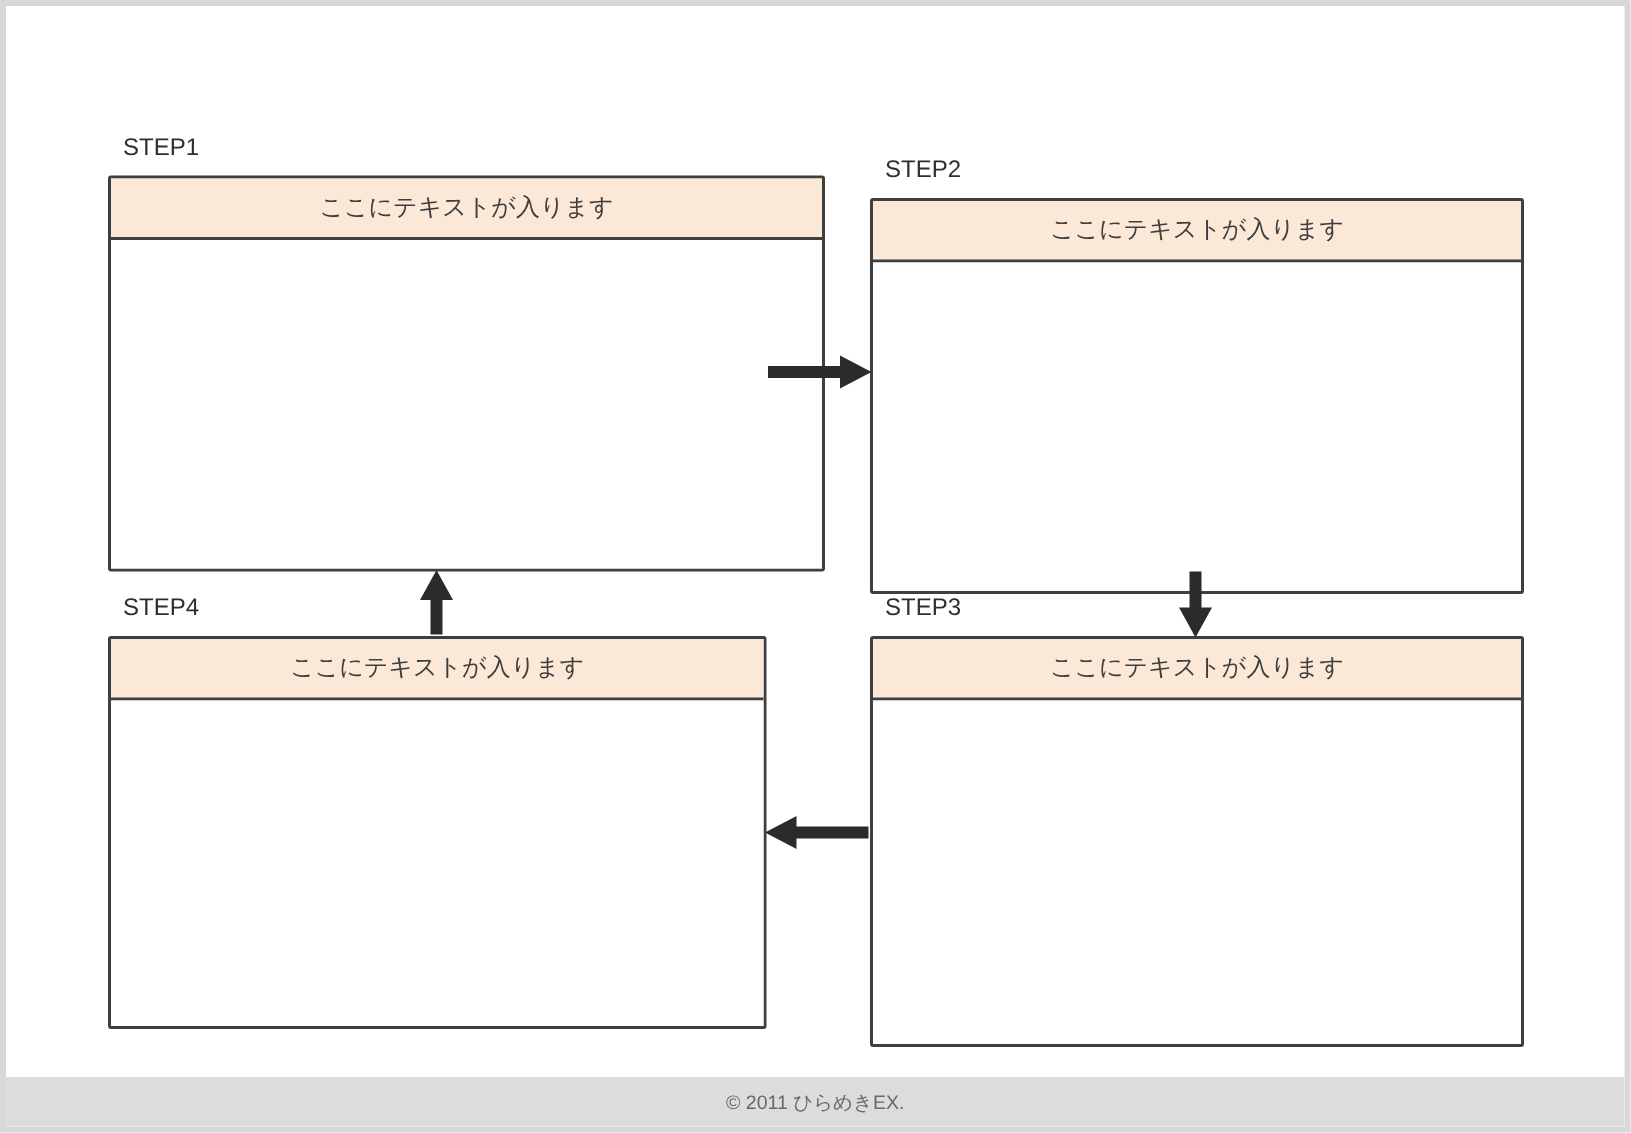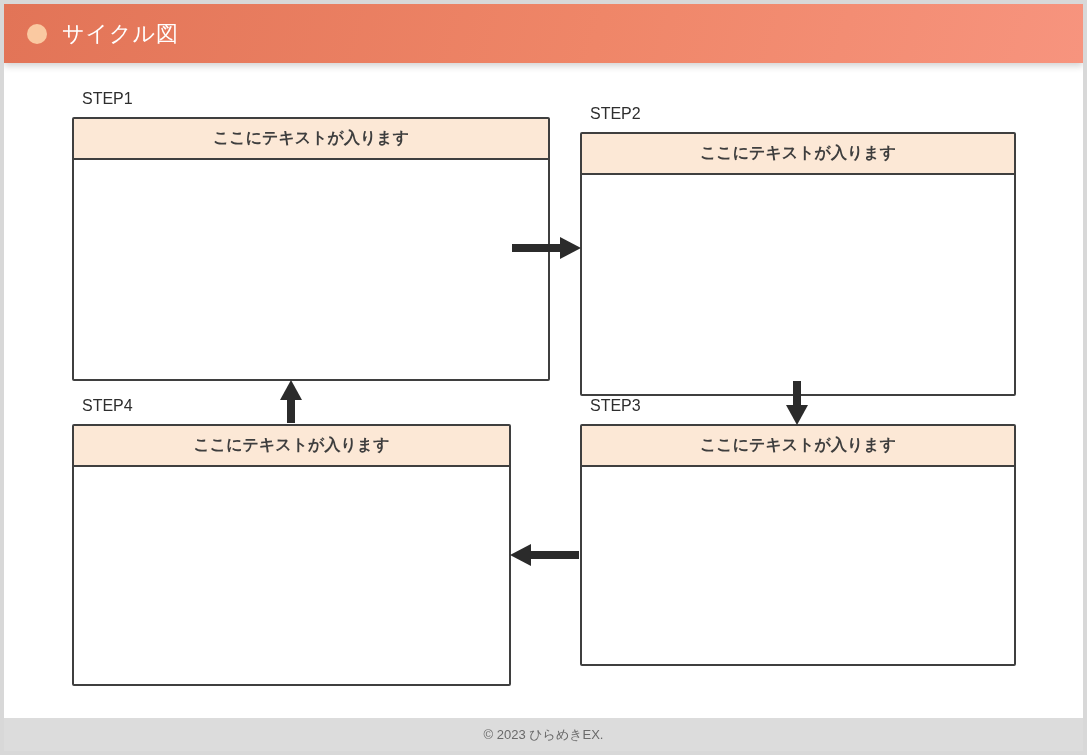--- a/index.html
+++ b/index.html
@@ -62,30 +62,29 @@
   .step-box-header {
     box-sizing: border-box;
     height: 41px;
     background: #fce8d6;
     border-bottom: 2px solid #3f3f3f;
     display: flex;
     align-items: center;
     justify-content: center;
     font-size: 16px;
     color: #3e3e3e;
-    font-weight: bold;
   }
   .step-box-body {
     height: calc(100% - 41px);
     background: #ffffff;
   }
   
   #step1 { left: 68px;  top: 113px; width: 439px; height: 264px; padding-left: 39px; }
   #step2 { left: 576px; top: 113px; width: 436px; height: 264px; margin-top: 15px; }
-  #step3 { left: 576px; top: 420px; width: 436px; height: 242px; }
+  #step3 { left: 576px; top: 420px; width: 436px; height: 274px; }
   #step4 { left: 68px;  top: 420px; width: 439px; height: 262px; }
   
   .arrow-layer {
     position: absolute;
     top: 0; left: 0;
     width: 1079px;
     height: 747px;
     pointer-events: none;
     z-index: 2;
   }
@@ -100,24 +99,20 @@
     justify-content: center;
     font-size: 13px;
     color: #6a6a6a;
   }
 </style>
 </head>
 <body>
 
 <div class="page">
 
-  <div class="title-bar">
-    <div class="title-bullet"></div>
-    <div class="title-text">サイクル図</div>
-  </div>
 
   <div class="step-block" id="step1">
     <div class="step-label">STEP1</div>
     <div class="step-box">
       <div class="step-box-header">ここにテキストが入ります</div>
       <div class="step-box-body"></div>
     </div>
   </div>
 
   <div class="step-block" id="step2">
@@ -161,16 +156,16 @@
       <polygon points="527,540 527,562 506,551" fill="#2b2b2b"></polygon>
     </g>
 
     <g>
       <line x1="287" y1="419" x2="287" y2="395" stroke="#2b2b2b" stroke-width="8"></line>
       <polygon points="276,396 298,396 287,376" fill="#2b2b2b"></polygon>
     </g>
   </svg>
 
   <div class="footer">
-    <span>© 2023 ひらめきEX.</span>
+    <span>© 2011 ひらめきEX.</span>
   </div>
 
 </div>
 
 </body></html>

